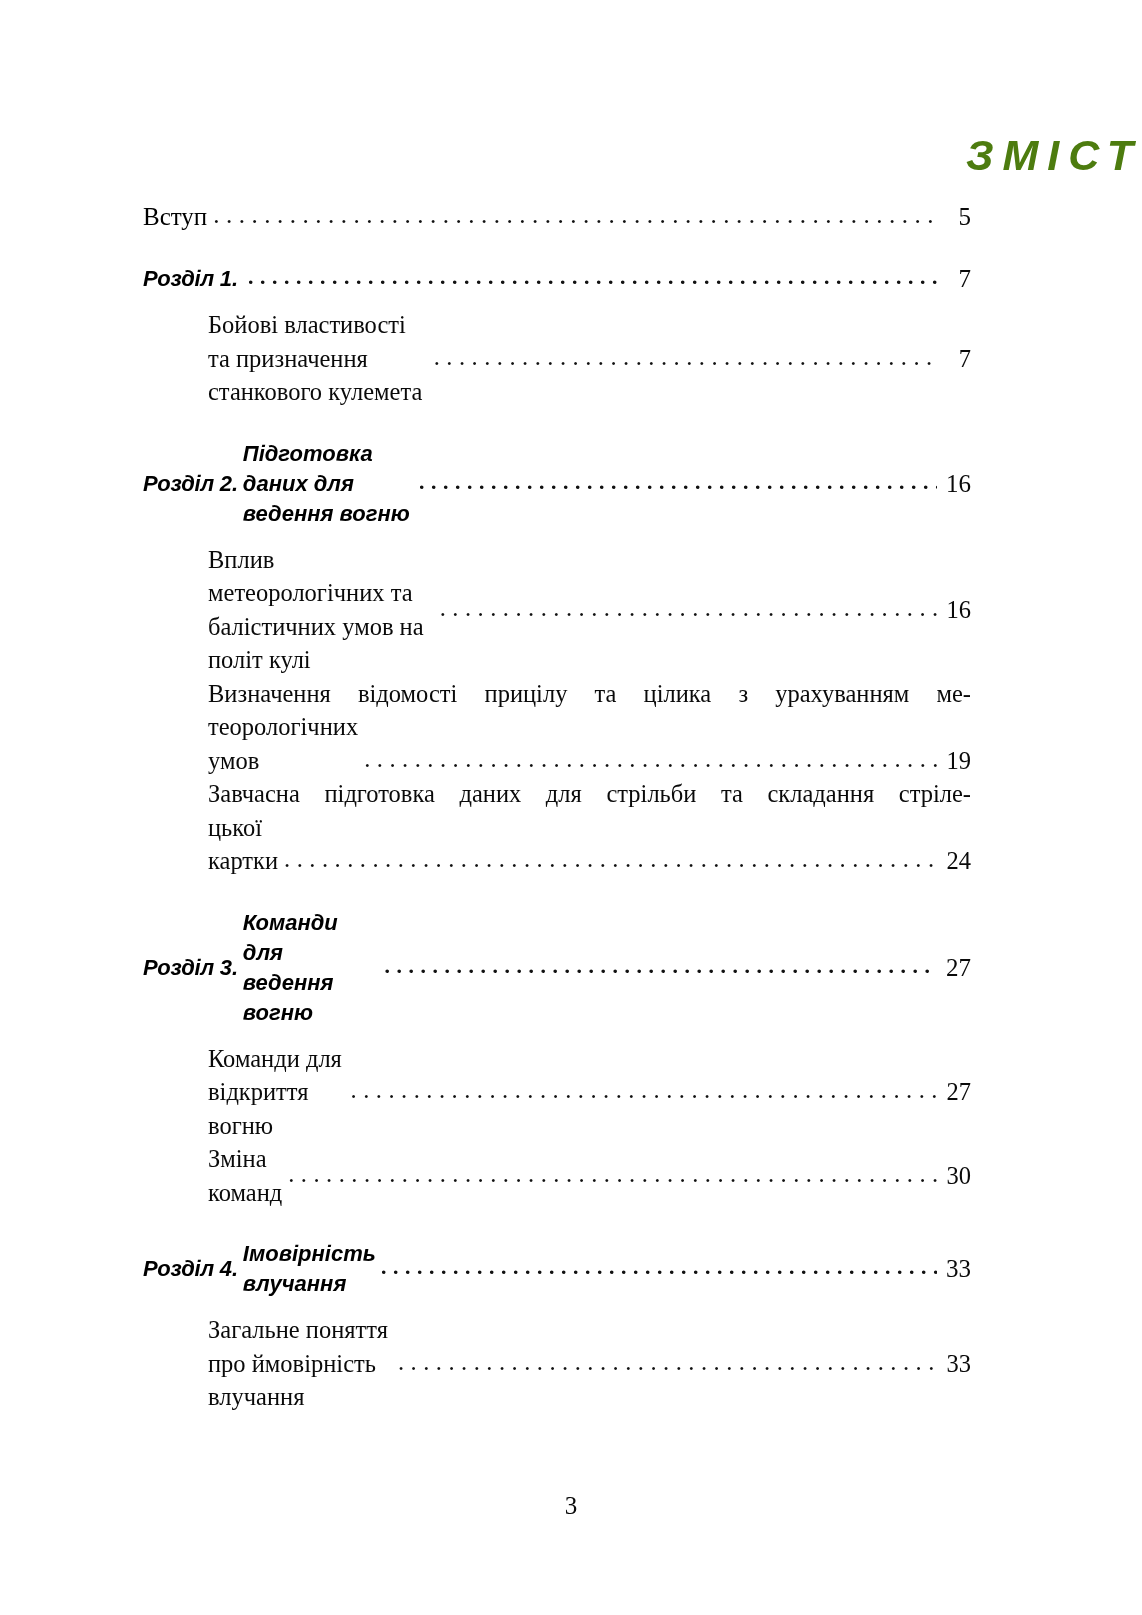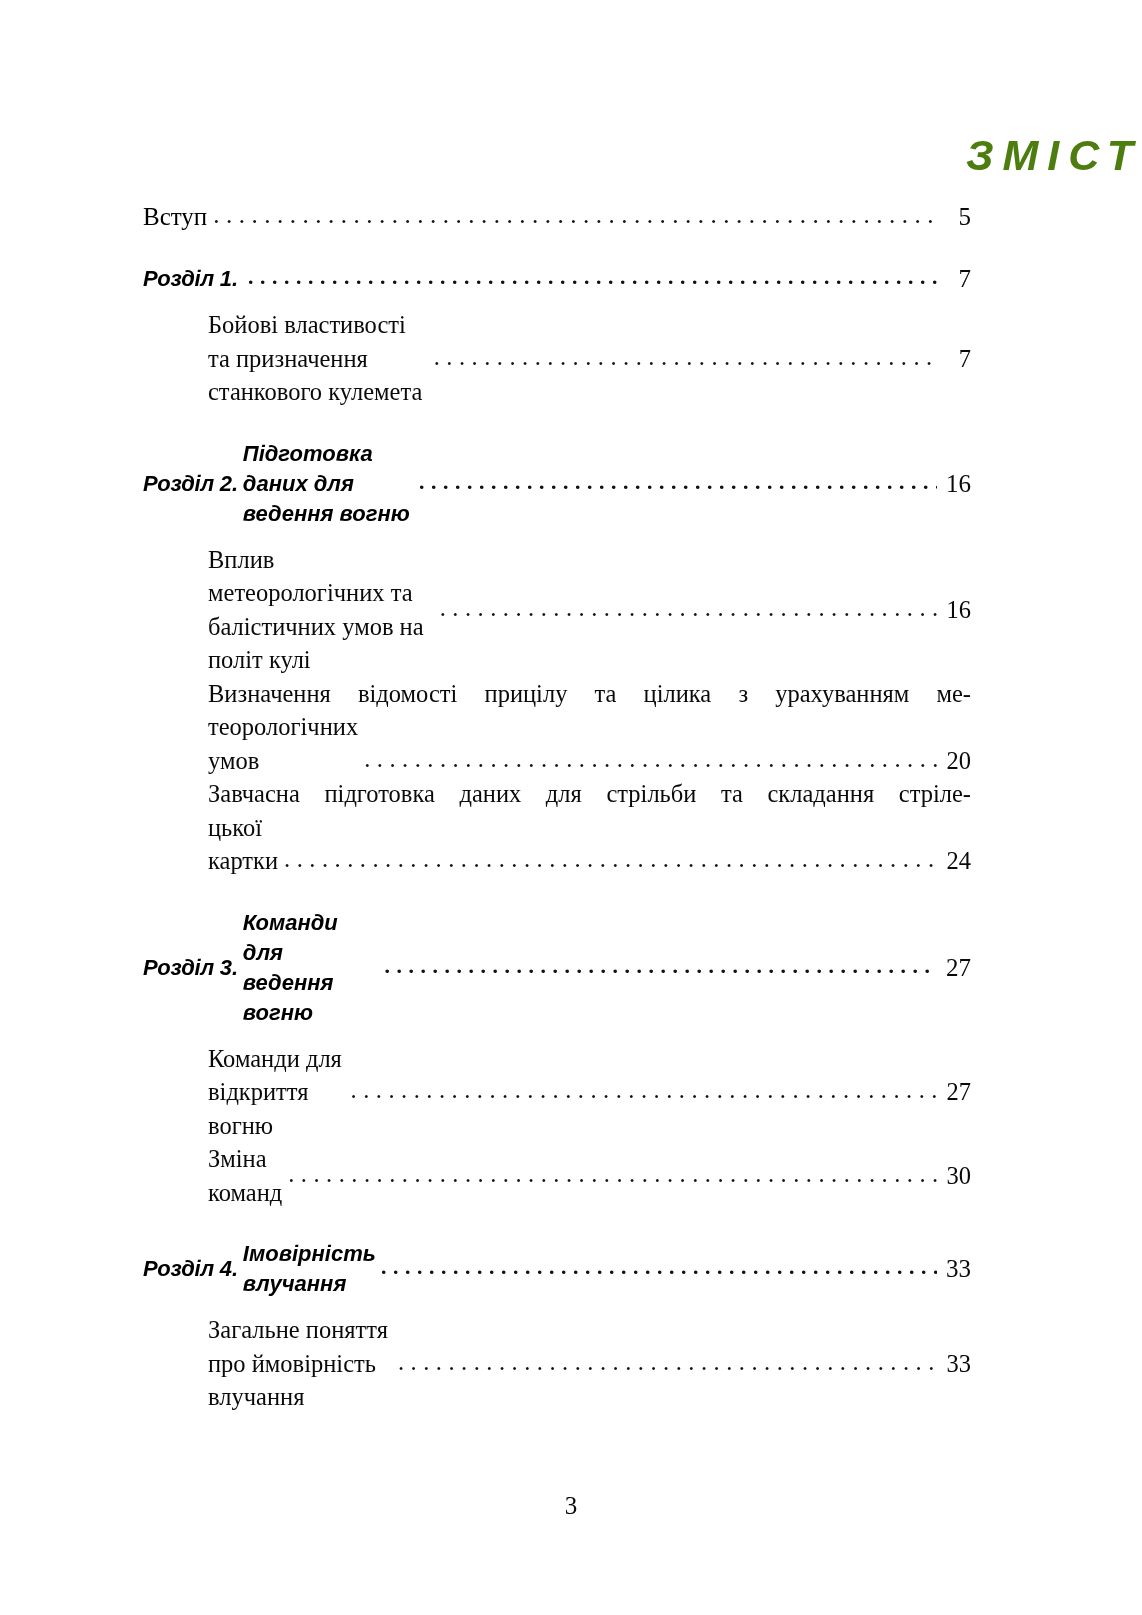--- a/index.html
+++ b/index.html
@@ -191,21 +191,21 @@
         <div class="sub entry">
           <span class="label">Вплив метеорологічних та балістичних умов на політ кулі</span>
           <span class="leader"></span>
           <span class="pageno">16</span>
         </div>
         <div class="sub multi">
           <span class="wrapline">Визначення відомості прицілу та цілика з урахуванням ме-</span>
           <span class="lastrow">
             <span class="label">теорологічних умов</span>
             <span class="leader"></span>
-            <span class="pageno">20</span>
+            <span class="pageno">19</span>
           </span>
         </div>
         <div class="sub multi">
           <span class="wrapline">Завчасна підготовка даних для стрільби та складання стріле-</span>
           <span class="lastrow">
             <span class="label">цької картки</span>
             <span class="leader"></span>
             <span class="pageno">24</span>
           </span>
         </div>

